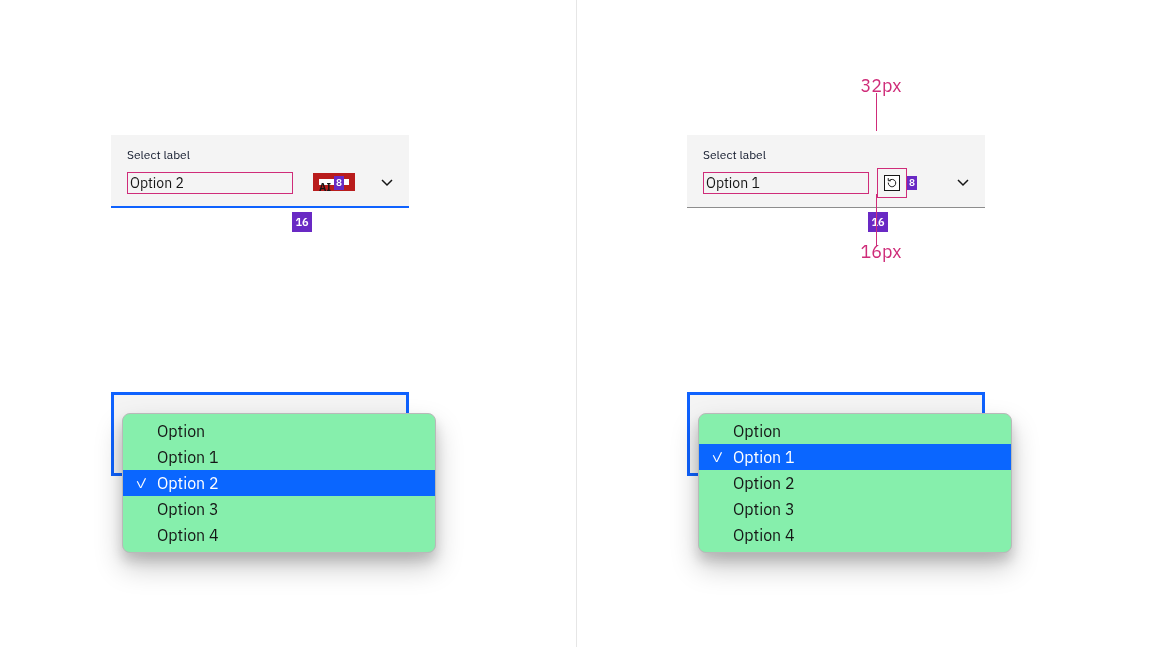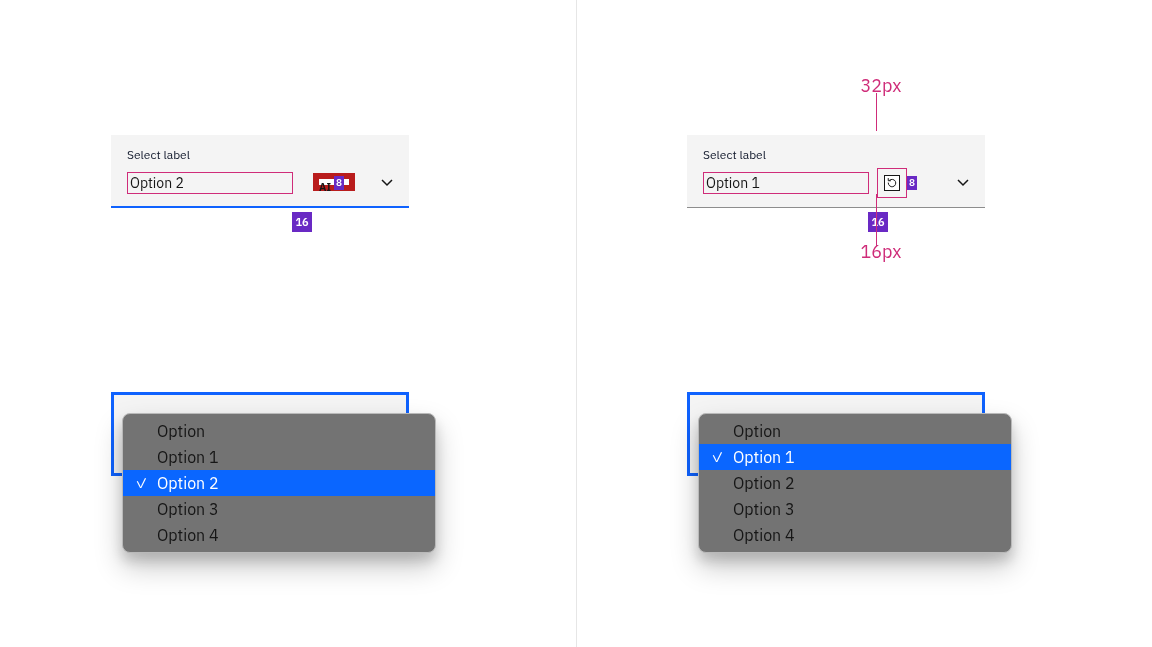--- a/index.html
+++ b/index.html
@@ -184,21 +184,21 @@
     width: 298px;
     height: 84px;
     border: 3px solid #0f62fe;
     background: #f4f4f4;
   }
   .open-popup {
     position: absolute;
     left: 122px;
     top: 413px;
     width: 314px;
-    background: #737373;
+    background: #86efac;
     border: 1px solid #b9b9b9;
     border-radius: 8px;
     box-shadow: 0 14px 28px rgba(0,0,0,.22), 0 8px 12px rgba(0,0,0,.14);
     padding: 4px 0;
   }
   .opt {
     height: 26px;
     line-height: 26px;
     padding-left: 34px;
     font-size: 16px;

